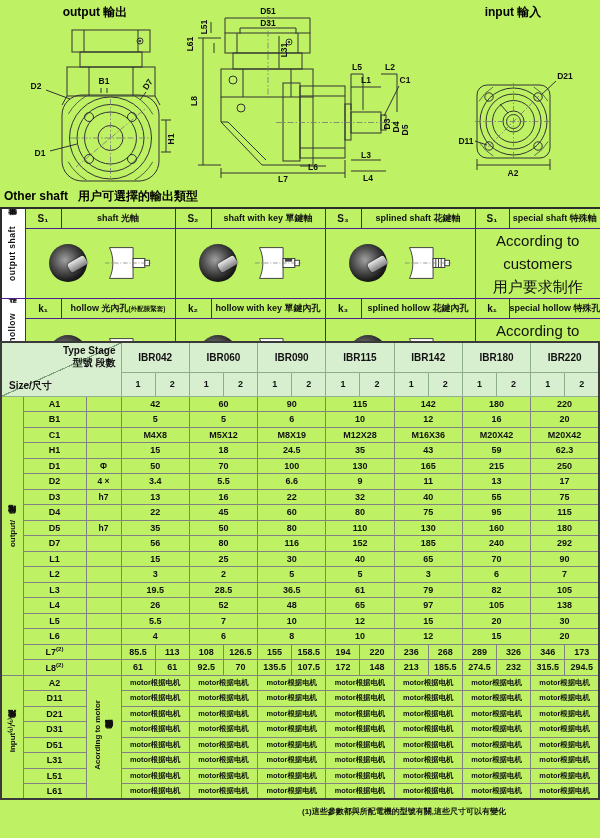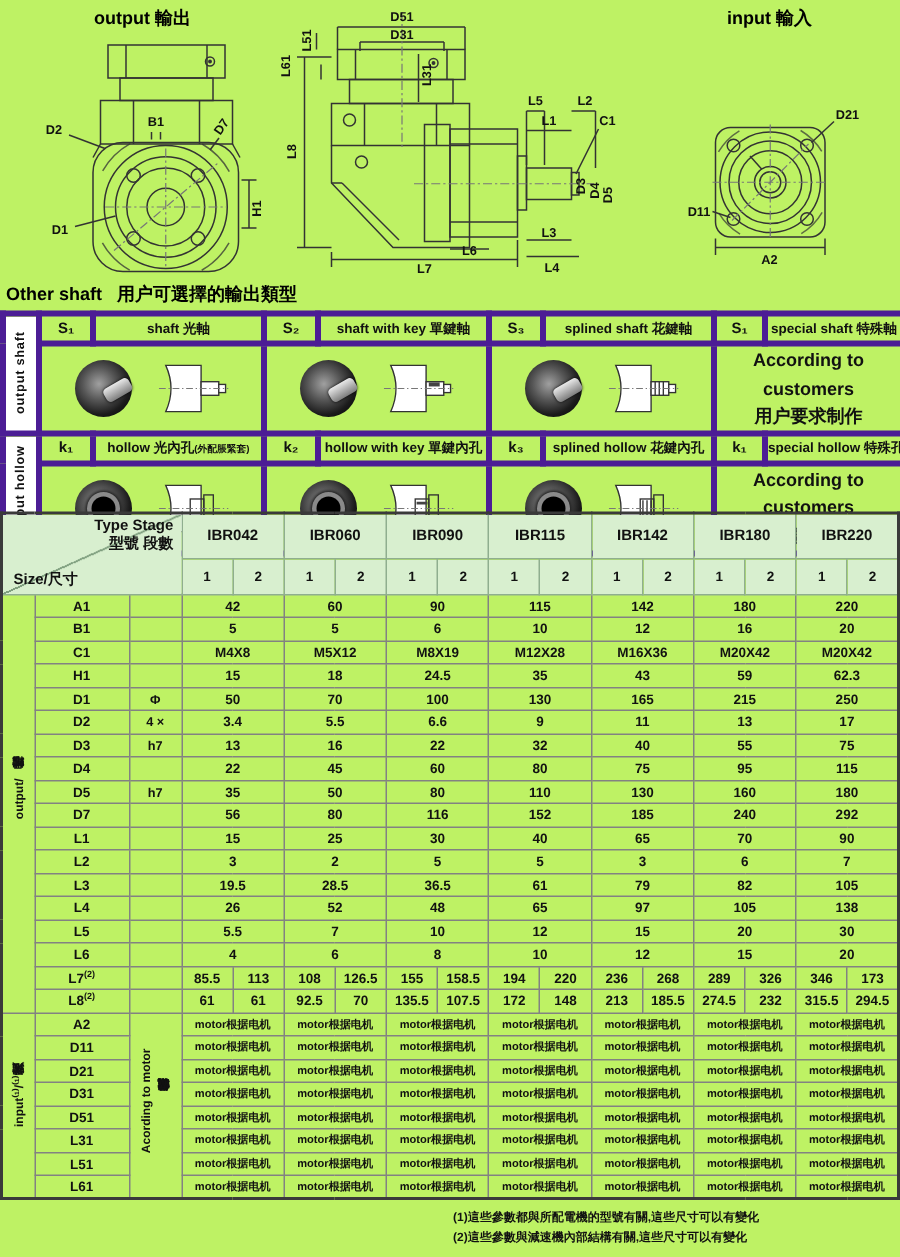--- a/index.html
+++ b/index.html
@@ -6,32 +6,32 @@
   .page{position:relative;width:600px;height:838px;background:#bef264;overflow:hidden;
         font-family:"Liberation Sans",sans-serif;color:#111;}
   svg text{font-family:"Liberation Sans",sans-serif;}
   .dim{font-size:8.5px;font-weight:bold;fill:#111;}
   .ttl{font-size:12px;font-weight:bold;fill:#000;}
 
   
   #othershaft{position:absolute;left:0;top:187px;width:600px;}
   .os-title{font-size:12px;font-weight:bold;padding:1px 0 2px 4px;color:#000;}
   #shaft-table{width:600px;border-collapse:collapse;table-layout:fixed;}
-  #shaft-table th,#shaft-table td{border:4px solid #4c1d95;padding:0;text-align:center;vertical-align:middle;overflow:hidden;}
+  #shaft-table th,#shaft-table td{border:1px solid #4c1d95;padding:0;text-align:center;vertical-align:middle;overflow:hidden;}
   #shaft-table{border:2px solid #2c2c2c;}
   tr.sh-hd{height:20px;}
   tr.sh-img{height:46px;}
   .scode{font-size:10px;font-weight:bold;}
   .sname{font-size:9px;font-weight:bold;white-space:nowrap;}
   .paren{font-size:6.5px;font-weight:bold;}
   .side{background:#fff;}
   .vtext{writing-mode:vertical-rl;transform:rotate(180deg);white-space:nowrap;
          display:inline-block;font-weight:bold;line-height:1.15;}
   .side-t{font-size:8.5px;letter-spacing:0.5px;}
-  .custom{font-size:12px;font-weight:bold;line-height:1.55;}
+  .custom{font-size:15px;font-weight:normal;line-height:1.55;}
   .imgpair{display:flex;align-items:center;justify-content:center;gap:5px;}
   .photo{position:relative;width:42px;height:42px;display:inline-block;}
   .pdisc{position:absolute;left:1px;top:2px;width:38px;height:38px;border-radius:50%;
          background:radial-gradient(circle at 42% 42%, #a0a0a0 0%, #565656 35%, #1b1b1b 66%, #000 100%);}
   .pshaft{position:absolute;left:20px;top:17px;width:19px;height:10px;border-radius:3px;
           background:linear-gradient(180deg,#e9e9e9,#7d7d7d);transform:rotate(-30deg);box-shadow:0 0 2px #000;}
   .phole{position:absolute;left:12px;top:13px;width:16px;height:16px;border-radius:50%;
          background:#000;box-shadow:0 0 0 3px #8a8a8a, 0 0 2px 4px #222;}
   .sdrw{display:inline-block;}
 
@@ -711,16 +711,15 @@
             <td class="val motor" colspan="2">motor根据电机</td>
             <td class="val motor" colspan="2">motor根据电机</td>
           </tr>
         </tbody>
       </table>
   </div>
 
   
   <div id="footer-right">
     <div>(1)這些參數都與所配電機的型號有關,這些尺寸可以有變化</div>
-    <div>(2)這些參數與減速機內部結構有關,這些尺寸可以有變化</div>
   </div>
 
 </div>
 
 </body></html>

